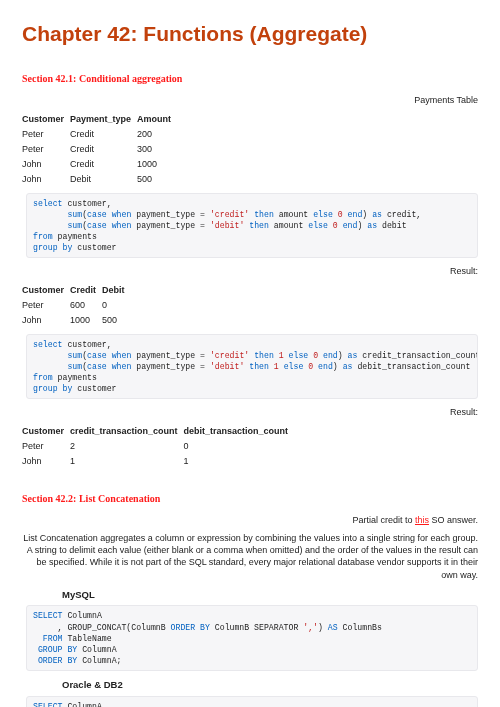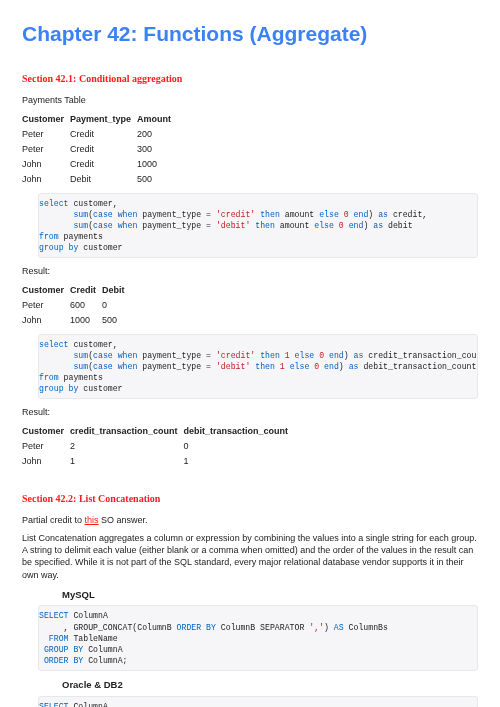--- a/index.html
+++ b/index.html
@@ -6,48 +6,48 @@
     font-family: -apple-system, BlinkMacSystemFont, "Segoe UI", Arial, sans-serif;
     margin: 0;
     padding: 20px 22px 10px 22px;
     width: 500px;
     box-sizing: border-box;
     font-size: 9px;
     color: #222;
     line-height: 1.35;
   }
   h1 {
-    color: #3b82f6;
+    color: #c2410c;
     font-size: 21px;
     font-weight: 700;
     margin: 0 0 6px 0;
   }
   h2 {
     color: #ff1a1a;
     font-size: 10px;
     font-weight: 700;
     margin: 24px 0 8px 0;
     font-family: Liberation Serif, serif;
   }
   h3 {
     font-size: 9.5px;
     font-weight: 700;
     margin: 8px 0 2px 0;
     padding-left: 40px;
   }
-  p { margin: 6px 0; }
+  p { margin: 6px 0; text-align: right; }
   table { border-collapse: collapse; margin: 2px 0 6px 0; }
   th { text-align: left; font-weight: 700; padding: 1px 6px 1px 0; font-size: 9px; }
   td { padding: 1.5px 6px 1.5px 0; font-size: 9px; }
   pre {
     background: #f6f6f8;
     border: 1px solid #e8e8ec;
     border-radius: 3px;
-    padding: 4px 0;
-    margin: 4px 0 7px 16px;
+    padding: 4px 6px;
+    margin: 4px 0 7px 4px;
     font-family: "Courier New", monospace;
     font-size: 8.2px;
     line-height: 1.35;
     white-space: pre;
     overflow: hidden;
   }
   .kw { color: #0060c0; }
   .fn { color: #0060c0; }
   .str { color: #c02020; }
   .num { color: #c02020; }

